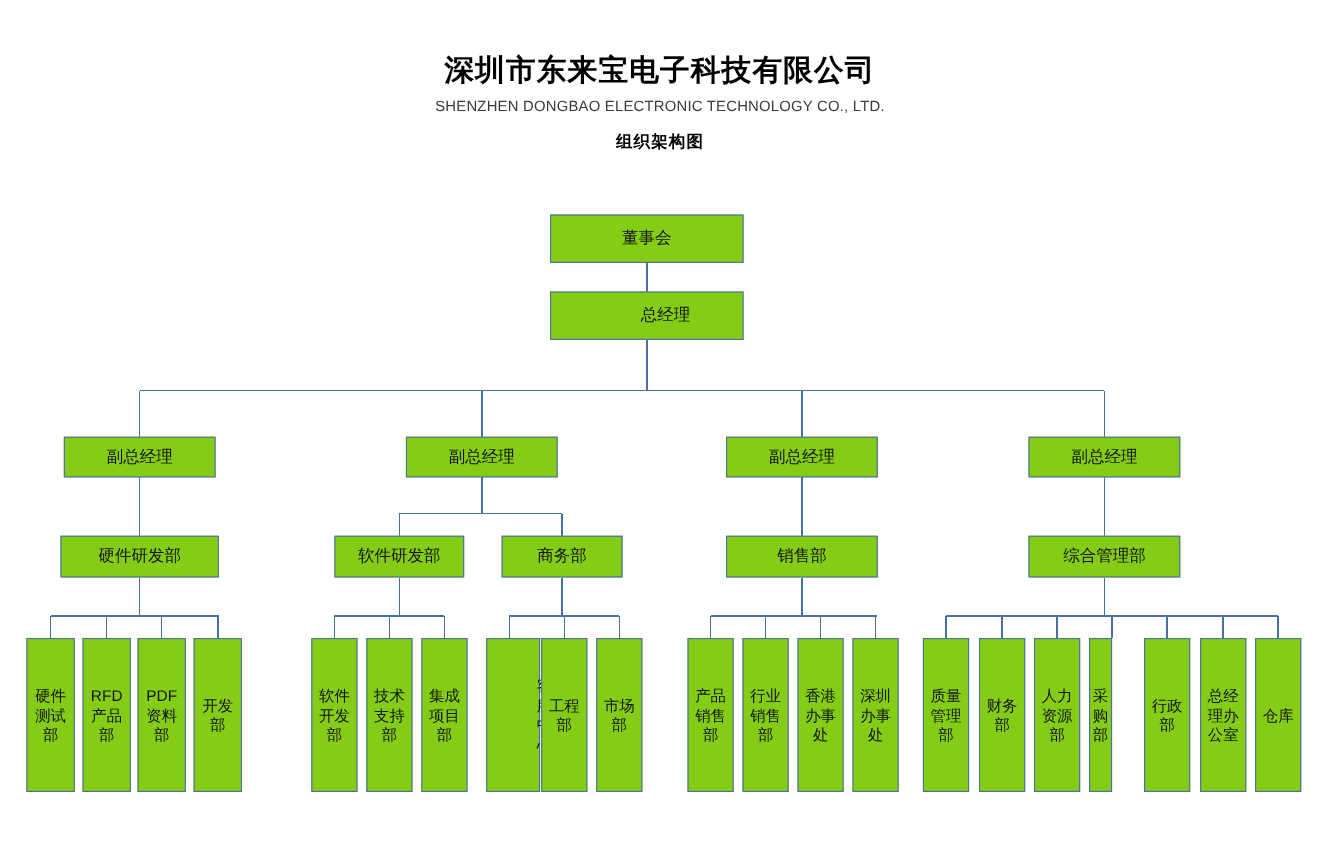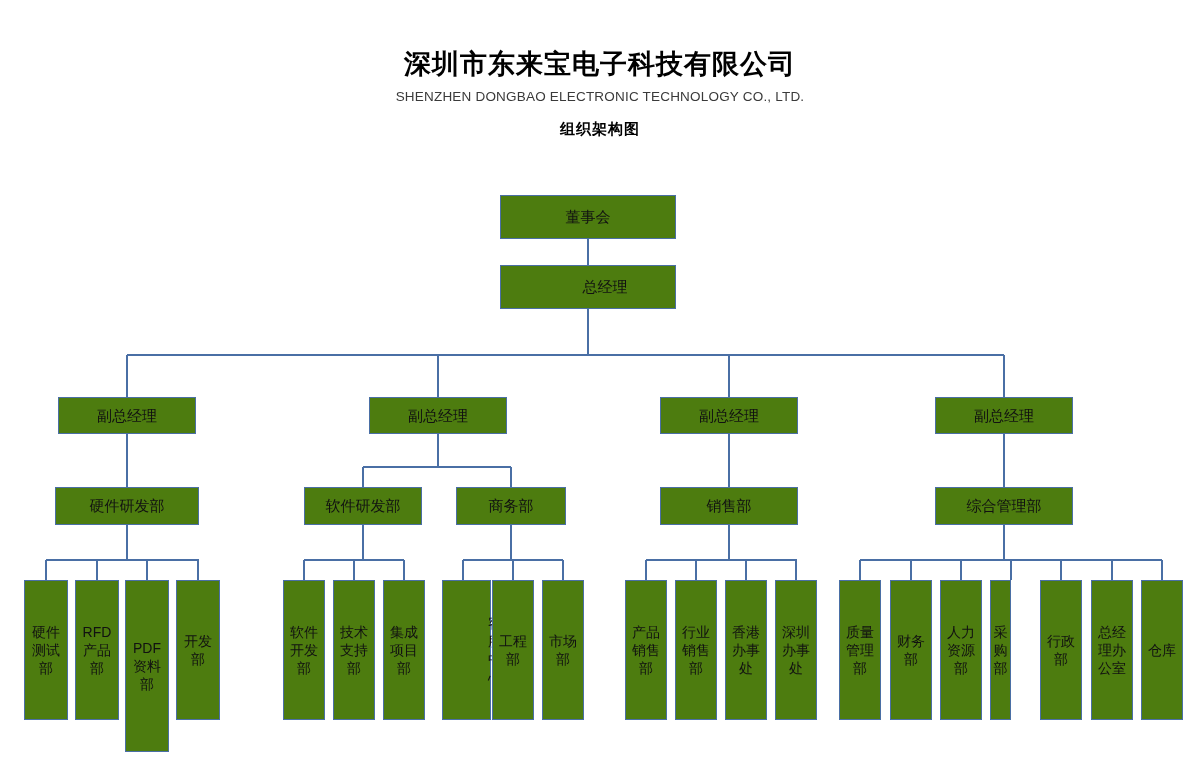--- a/index.html
+++ b/index.html
@@ -56,21 +56,21 @@
     left: 0;
     top: 0;
     width: 1200px;
     height: 770px;
     pointer-events: none;
   }
   .node {
     position: absolute;
     box-sizing: border-box;
     border: 1px solid #4a6fa5;
-    background: #4d7c0f;
+    background: #84cc16;
     display: flex;
     align-items: center;
     justify-content: center;
     text-align: center;
     font-size: 15px;
     color: #111;
     line-height: 1.28;
     padding: 2px;
   }
   .node.leaf {
@@ -191,21 +191,21 @@
   <div class="node" style="left:935px; top:467px; width:138px; height:38px;text-align:center;">
     <span class="txt">综合管理部</span>
   </div>
 
   <div class="node leaf" style="left:24px; top:560px; width:44px; height:140px;">
     <span class="txt">硬件测试部</span>
   </div>
   <div class="node leaf" style="left:75px; top:560px; width:44px; height:140px;">
     <span class="txt">RFD产品部</span>
   </div>
-  <div class="node leaf" style="left:125px; top:560px; width:44px; height:172px;">
+  <div class="node leaf" style="left:125px; top:560px; width:44px; height:140px;">
     <span class="txt">PDF资料部</span>
   </div>
   <div class="node leaf" style="left:176px; top:560px; width:44px; height:140px;">
     <span class="txt">开发部</span>
   </div>
 
   <div class="node leaf" style="left:283px; top:560px; width:42px; height:140px;">
     <span class="txt">软件开发部</span>
   </div>
   <div class="node leaf" style="left:333px; top:560px; width:42px; height:140px;">

